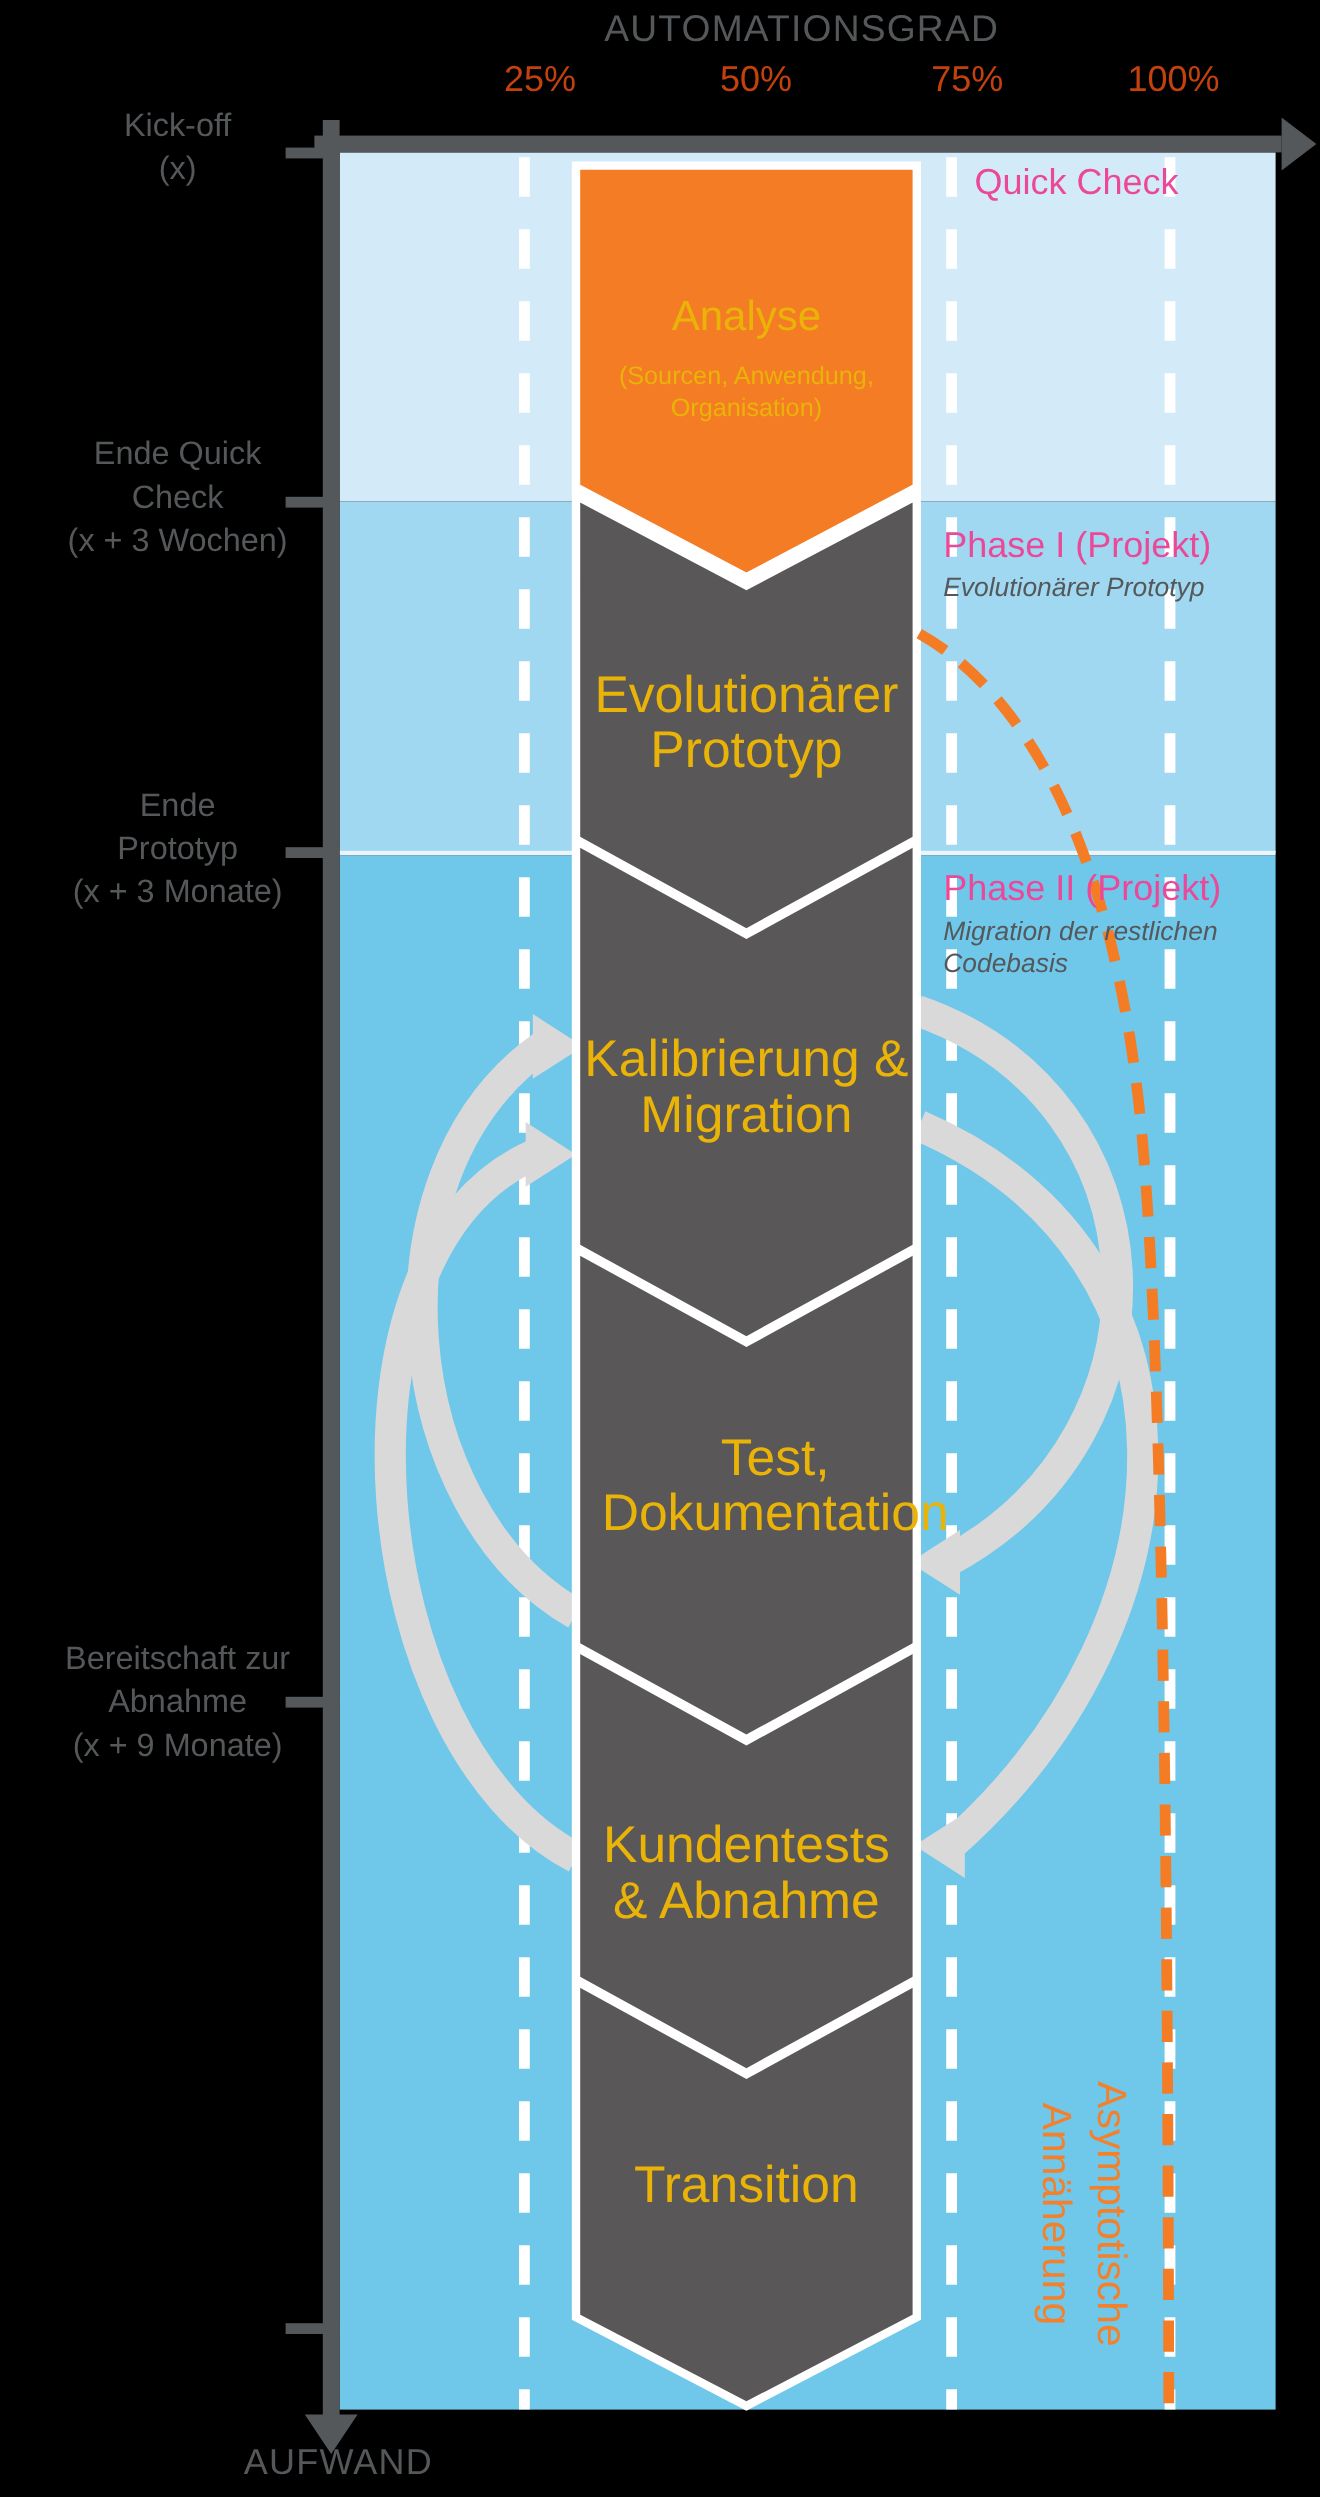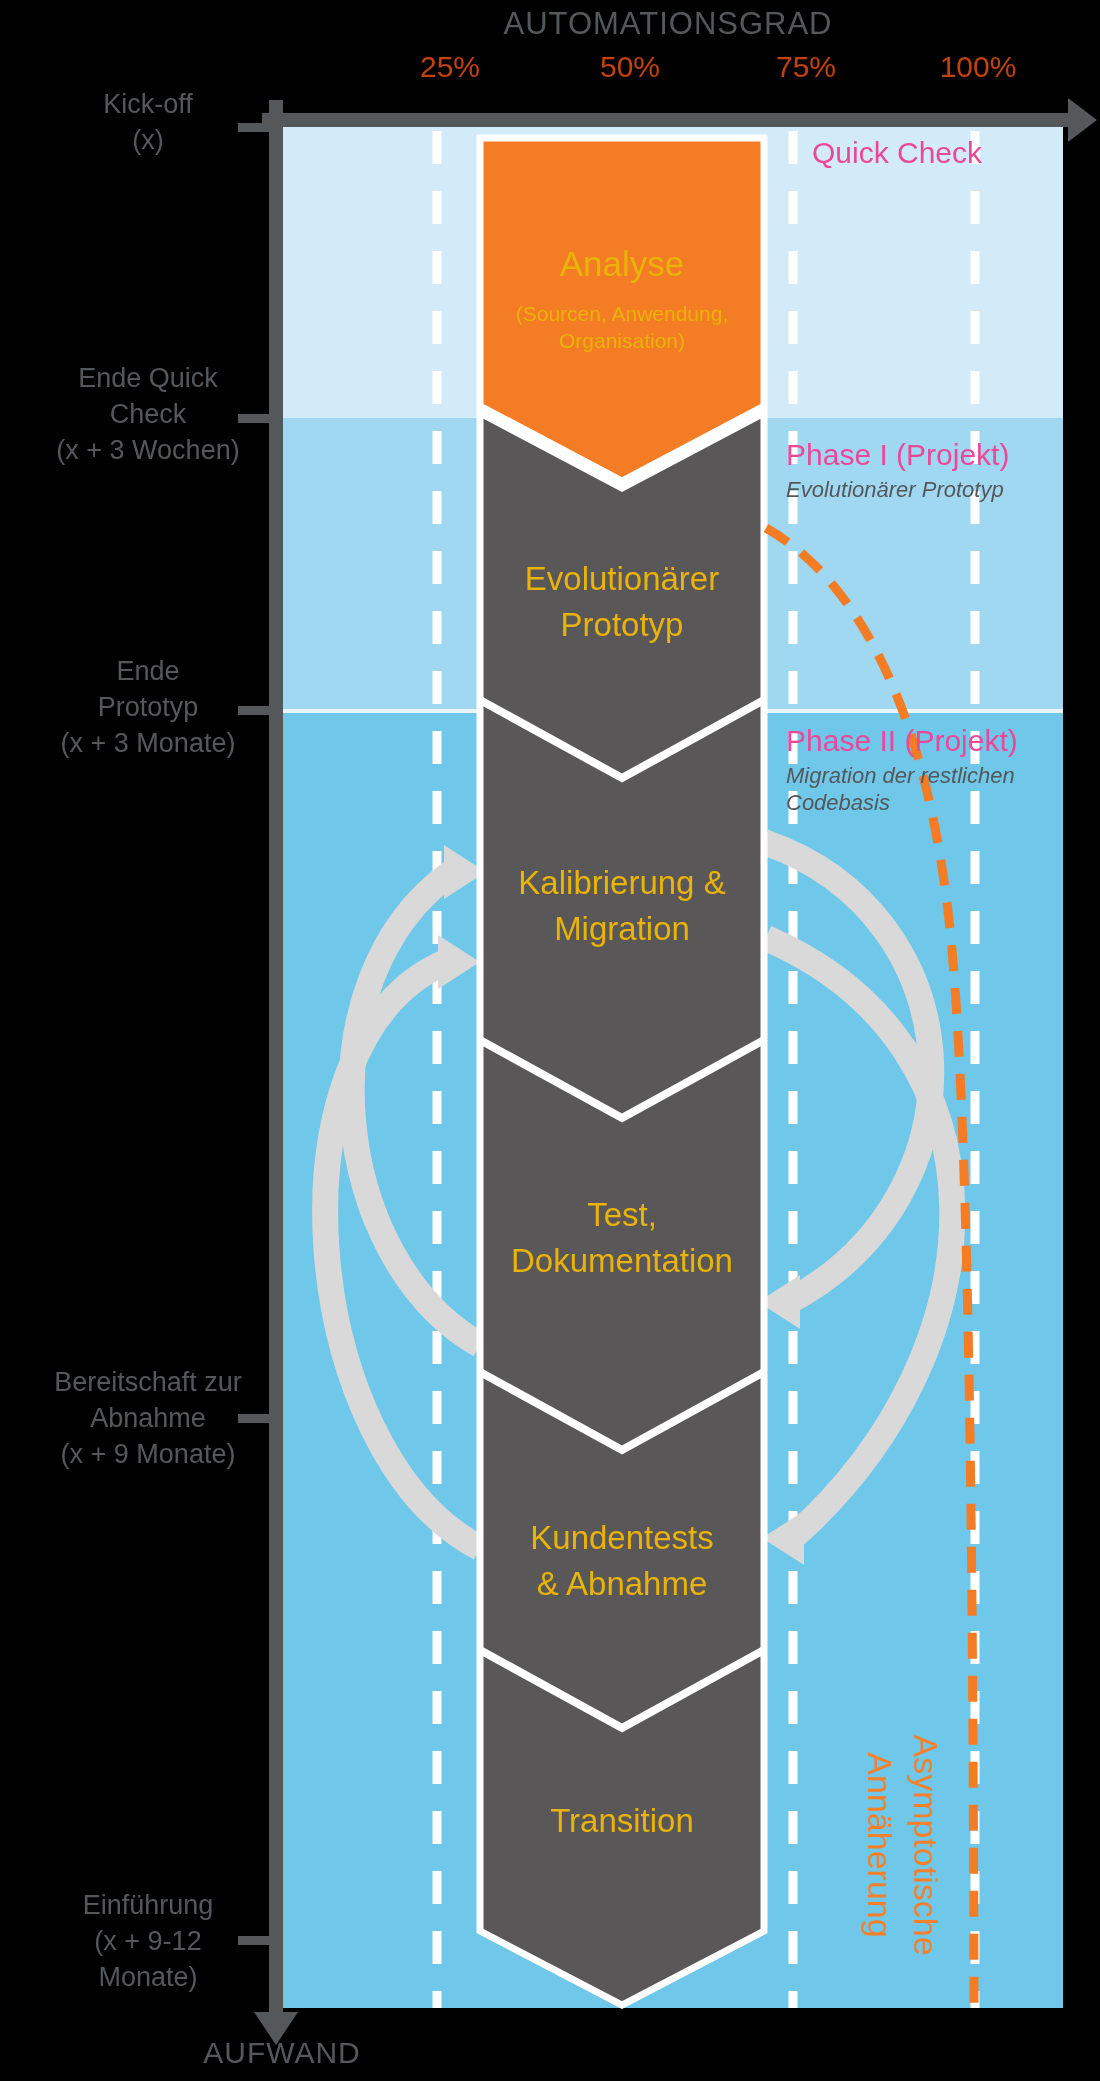--- a/index.html
+++ b/index.html
@@ -6,21 +6,21 @@
   .stage{position:relative;width:1100px;height:2081px;background:#000;overflow:hidden;
          font-family:"Liberation Sans", sans-serif;}
   .stage svg{position:absolute;left:0;top:0;}
   .txt{position:absolute;color:#55585a;}
   .axis-title{left:418px;top:6px;width:500px;font-size:31px;letter-spacing:1px;text-align:center;color:#55585a;}
   .pct{top:50px;width:120px;font-size:30px;text-align:center;color:#c2410c;}
   .milestone{left:28px;width:240px;font-size:27px;line-height:36px;text-align:center;color:#55585a;}
   .phase-title{font-size:30px;color:#ec4899;}
   .phase-sub{font-size:22px;font-style:italic;color:#55585a;line-height:27px;}
   .step{left:477px;width:290px;text-align:center;color:#eab308;}
-  .step-main{font-size:33px;line-height:46px;}
+  .step-main{font-size:43px;line-height:46px;}
   .step-title{font-size:35px;line-height:40px;}
   .step-sub{font-size:21px;line-height:27px;}
   .aufwand{left:152px;top:2036px;width:260px;font-size:30px;text-align:center;letter-spacing:1px;color:#55585a;}
   .asymptote{left:723px;top:1799px;width:360px;height:92px;transform:rotate(90deg);
              text-align:center;font-size:34px;line-height:46px;color:#f4802c;}
 </style>
 </head>
 <body>
 
 <div class="stage">
@@ -95,25 +95,20 @@
   <div class="txt milestone" style="top:653px;">
     <div>Ende</div>
     <div>Prototyp</div>
     <div>(x + 3 Monate)</div>
   </div>
   <div class="txt milestone" style="top:1364px;">
     <div>Bereitschaft zur</div>
     <div>Abnahme</div>
     <div>(x + 9 Monate)</div>
   </div>
-  <div class="txt milestone" style="top:1887px;">
-    <div>Einführung</div>
-    <div>(x + 9-12</div>
-    <div>Monate)</div>
-  </div>
 
   <div class="txt phase-title" style="left:812px;top:136px;">Quick Check</div>
   <div class="txt phase-title" style="left:786px;top:438px;">Phase I (Projekt)</div>
   <div class="txt phase-sub" style="left:786px;top:476px;">Evolutionärer Prototyp</div>
   <div class="txt phase-title" style="left:786px;top:724px;">Phase II (Projekt)</div>
   <div class="txt phase-sub" style="left:786px;top:762px;">
     <div>Migration der restlichen</div>
     <div>Codebasis</div>
   </div>
 
@@ -123,21 +118,21 @@
     <div>Organisation)</div>
   </div>
   <div class="txt step step-main" style="top:556px;">
     <div>Evolutionärer</div>
     <div>Prototyp</div>
   </div>
   <div class="txt step step-main" style="top:860px;">
     <div>Kalibrierung &amp;</div>
     <div>Migration</div>
   </div>
-  <div class="txt step step-main" style="top:1192px;">
+  <div class="txt step step-main" style="top:1192px;margin-left:24px;">
     <div>Test,</div>
     <div>Dokumentation</div>
   </div>
   <div class="txt step step-main" style="top:1515px;">
     <div>Kundentests</div>
     <div>&amp; Abnahme</div>
   </div>
   <div class="txt step step-main" style="top:1798px;">Transition</div>
 
   <div class="txt asymptote">

